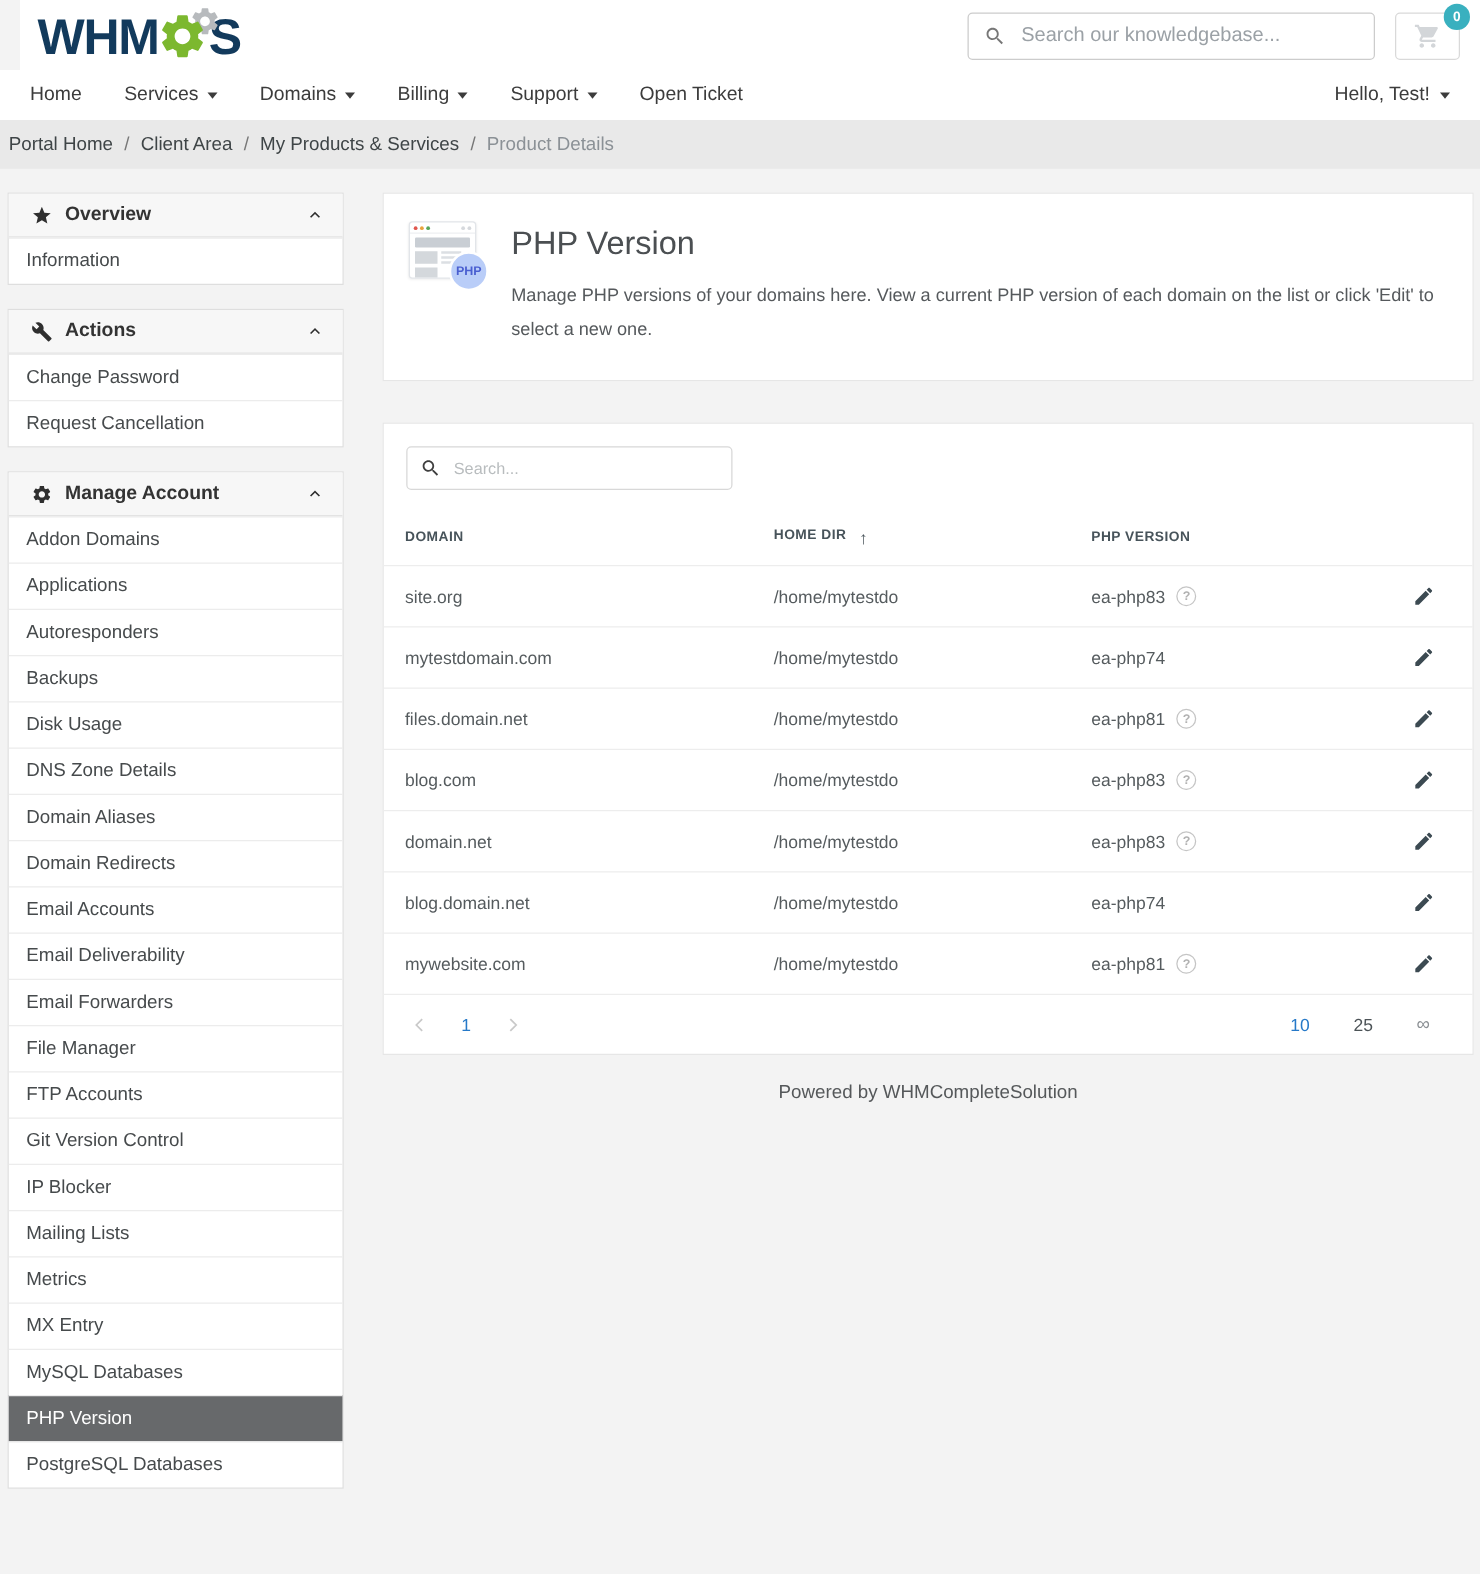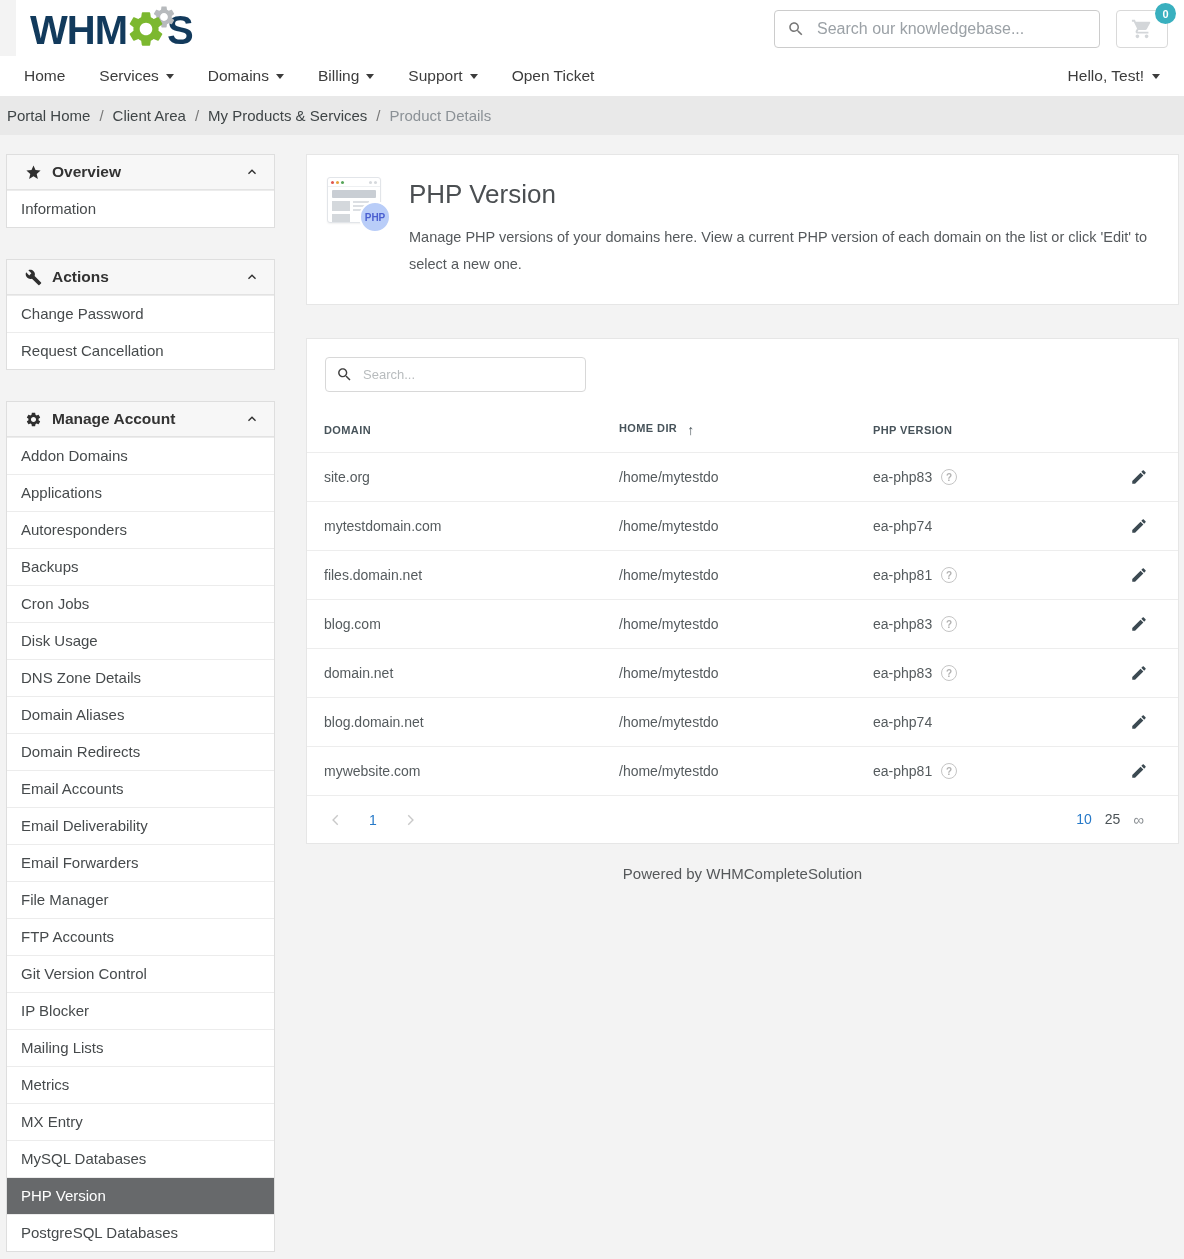--- a/index.html
+++ b/index.html
@@ -34,21 +34,21 @@
   .crumb { color:#3f4547; cursor:pointer; }
   .crumb-sep { color:#777; margin:0 9px; }
   .crumb.current { color:#8b9196; cursor:default; }
 
   
   .content-wrap { display:flex; align-items:flex-start; padding:19px 8px 0 6px; }
   .sidebar { width:269px; flex-shrink:0; }
   .main { flex:1; margin-left:31px; }
 
   
-  .panel { background:#fff; border:1px solid #dedede; margin-bottom:31px; }
+  .panel { background:#fff; border:1px solid #dedede; margin-bottom:19px; }
   .panel-header { background:#f7f7f7; border-bottom:1px solid #e3e3e3; padding:8px 14px; display:flex; align-items:center; cursor:pointer; }
   .panel-header .p-icon { width:17px; height:17px; color:#2f2f2f; margin:0 10px 0 4px; flex-shrink:0; }
   .panel-title { font-size:15.5px; font-weight:bold; color:#333; flex:1; }
   .panel-header .chev { width:16px; height:16px; color:#2f2f2f; }
   .panel-item { padding:8px 14px; font-size:15px; color:#464a4c; border-top:1px solid #ececec; cursor:pointer; line-height:20px; }
   .panel .panel-item:first-of-type { border-top:0; }
   .panel-item.active { background:#67696b; color:#fff; }
 
   
   .card { background:#fff; border:1px solid #e6e6e6; }
@@ -85,21 +85,21 @@
   .cell-php { display:flex; align-items:center; gap:9px; }
   .help-circle { width:16px; height:16px; border:1px solid #c5c5c5; border-radius:50%; color:#b2b2b2; font-size:10px; font-weight:bold; display:flex; align-items:center; justify-content:center; cursor:pointer; }
   .cell-edit { display:flex; justify-content:flex-end; }
   .edit-btn { width:30px; height:30px; display:flex; align-items:center; justify-content:center; cursor:pointer; border-radius:50%; }
   .edit-btn svg { width:18px; height:18px; color:#3c4a52; }
 
   .pager { border-top:1px solid #ededed; height:48px; display:flex; align-items:center; justify-content:space-between; padding:0 34px 0 22px; }
   .pager-left { display:flex; align-items:center; gap:26px; }
   .pg-chev { width:14px; height:14px; color:#c9c9c9; cursor:pointer; }
   .pg-num { font-size:14px; color:#2679c8; cursor:pointer; }
-  .pager-right { display:flex; gap:13px; font-size:14px; }
+  .pager-right { display:flex; align-items:center; gap:35px; font-size:14px; }
   .pg-size { color:#4c5357; cursor:pointer; }
   .pg-size.active { color:#2679c8; }
   .pg-size.inf { color:#8a8f93; font-size:15px; }
 
   .footer { text-align:center; font-size:15px; color:#55585a; margin:21px 0 30px 0; }
 </style>
 </head>
 <body>
 
 <svg width="0" height="0" style="position:absolute">
@@ -242,21 +242,20 @@
           </svg>
         <span class="panel-title">Manage Account</span>
         <svg class="chev">
             <use href="#i-chevup"></use>
           </svg>
       </div>
       <div class="panel-item">Addon Domains</div>
       <div class="panel-item">Applications</div>
       <div class="panel-item">Autoresponders</div>
       <div class="panel-item">Backups</div>
-      <div class="panel-item">Cron Jobs</div>
       <div class="panel-item">Disk Usage</div>
       <div class="panel-item">DNS Zone Details</div>
       <div class="panel-item">Domain Aliases</div>
       <div class="panel-item">Domain Redirects</div>
       <div class="panel-item">Email Accounts</div>
       <div class="panel-item">Email Deliverability</div>
       <div class="panel-item">Email Forwarders</div>
       <div class="panel-item">File Manager</div>
       <div class="panel-item">FTP Accounts</div>
       <div class="panel-item">Git Version Control</div>

